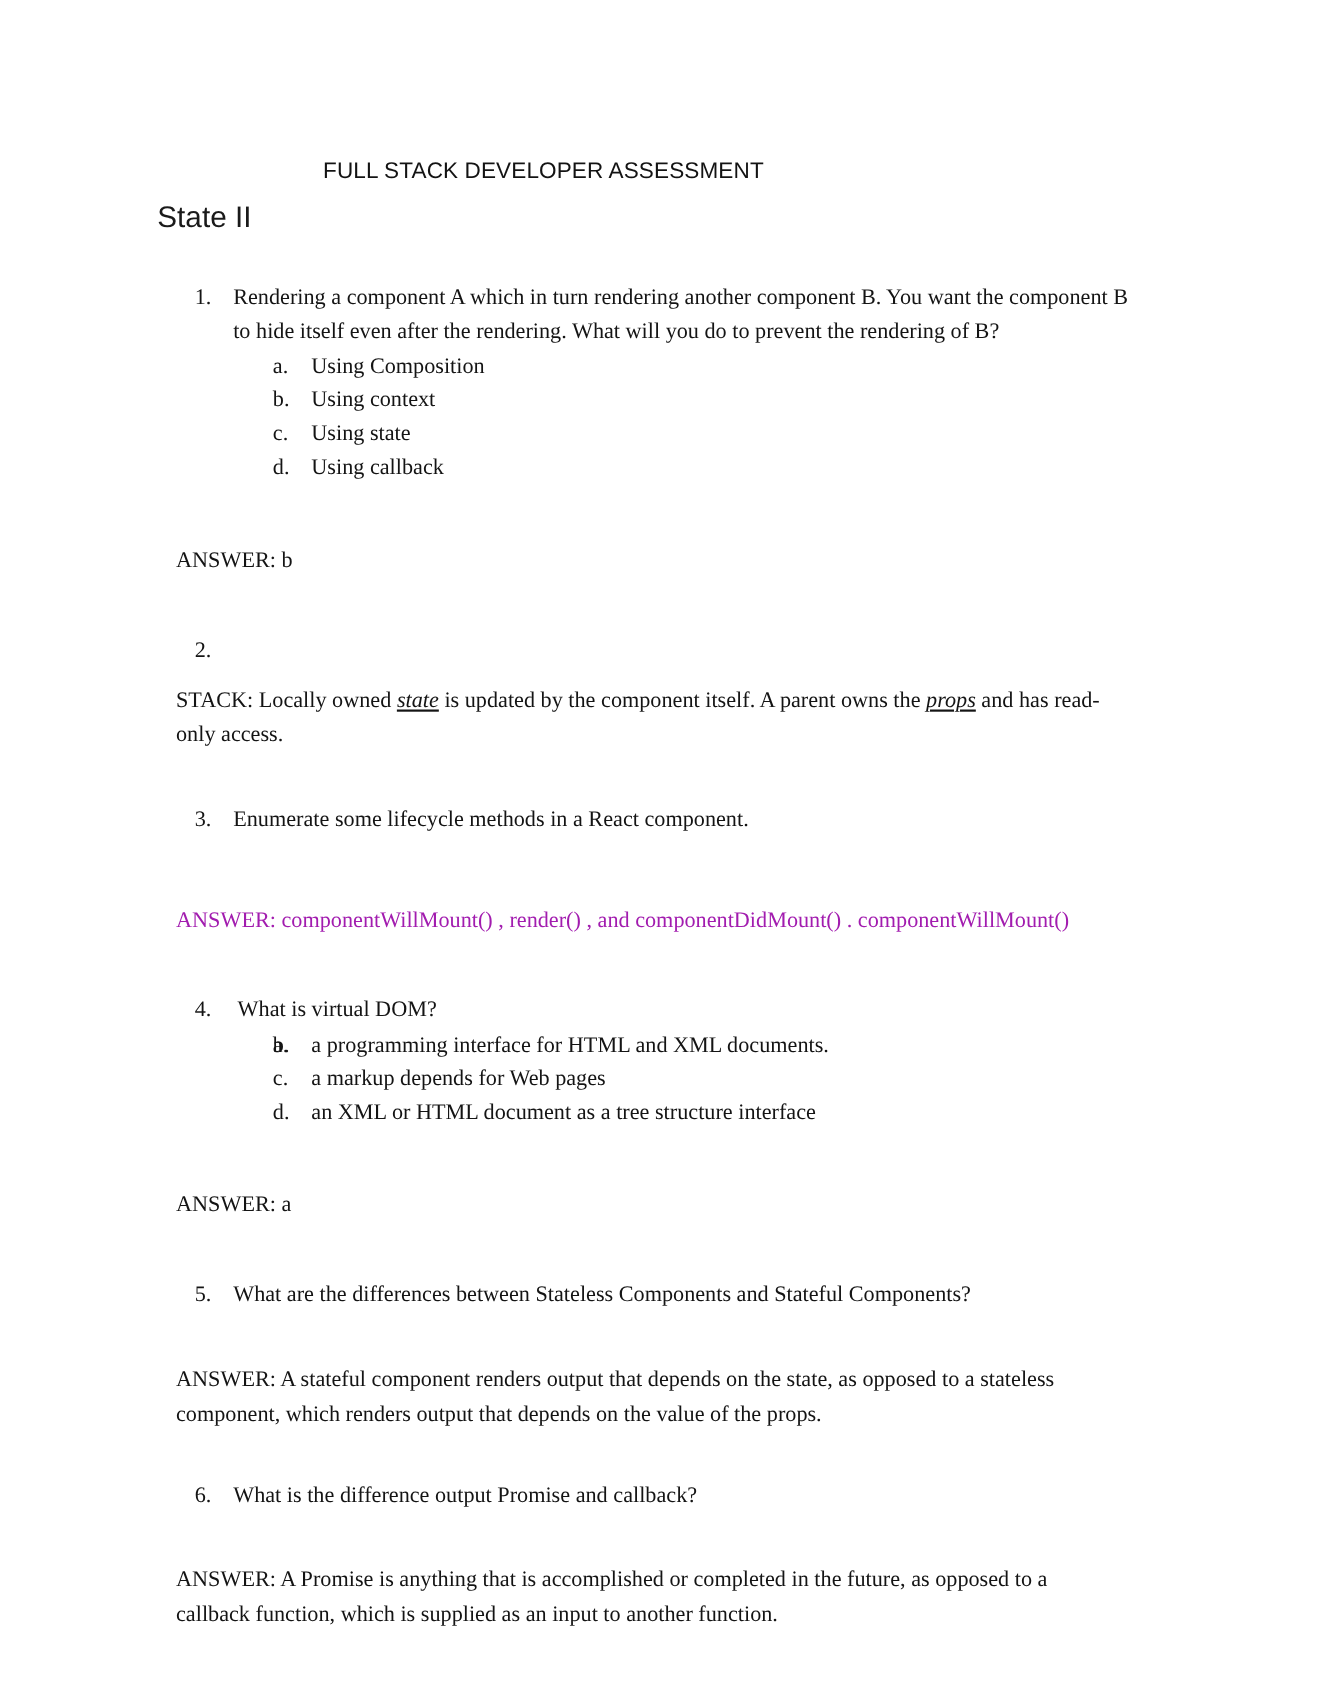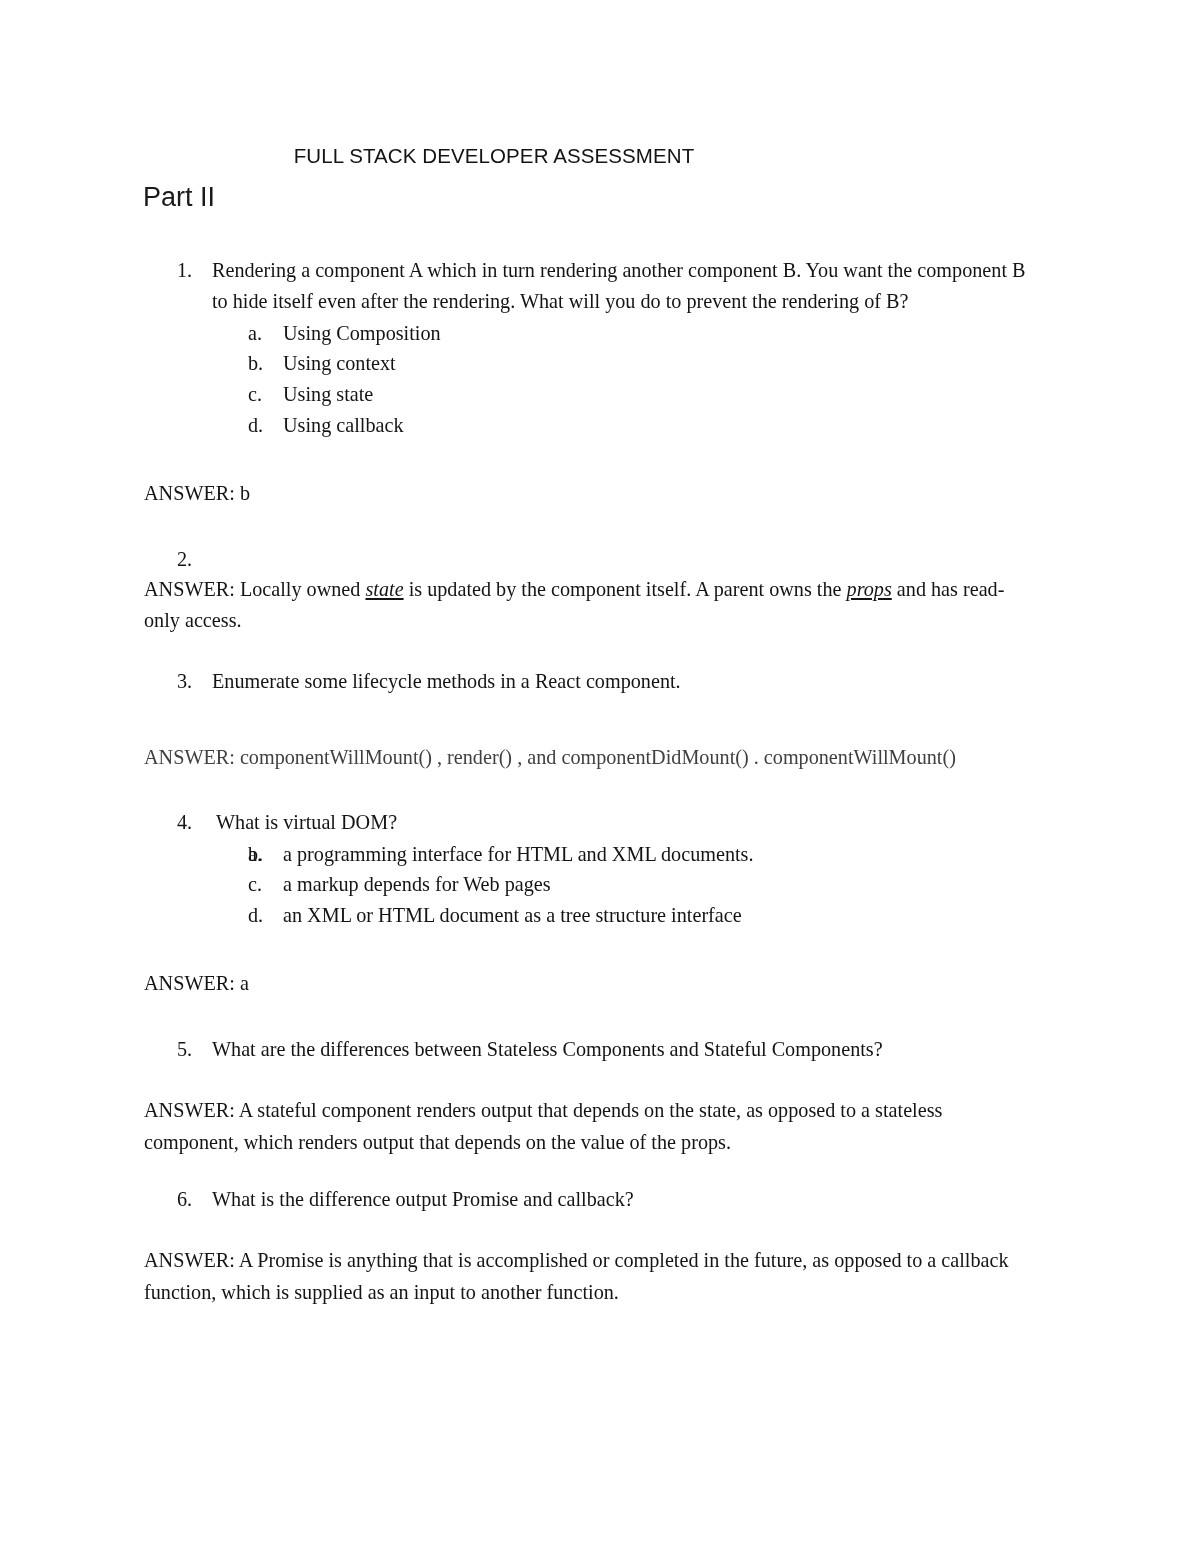--- a/index.html
+++ b/index.html
@@ -104,49 +104,49 @@
     left: 248px;
     top: 0;
     width: 30px;
     font-size: 20.2px;
     line-height: 30.6px;
     color: #141414;
   }
 
   
   .answer {
-    margin: 0;
+    margin: 16px;
     padding: 0 160px 0 144px;
     font-size: 20.2px;
     line-height: 31.4px;
     color: #141414;
   }
   .answer.navy {
-    color: #404040;
+    color: #a21caf;
   }
 
   .answer em.kw {
     font-style: italic;
     font-weight: normal;
     text-decoration: underline;
   }
   .sp-26 { height: 26px; }
   .sp-30 { height: 30px; }
   .sp-34 { height: 34px; }
   .sp-38 { height: 38px; }
   .sp-44 { height: 44px; }
 </style>
 </head>
 <body>
 
 <div class="page">
 
   <div class="doc-title">FULL STACK DEVELOPER ASSESSMENT</div>
 
-  <div class="part-heading">Part II</div>
+  <div class="part-heading">State II</div>
 
   <div class="content">
 
     <div class="block">
       <div class="q-item">
         <span class="q-marker">1.</span>
         <span>Rendering a component A which in turn rendering another component B. You want the component B to hide itself even after the rendering. What will you do to prevent the rendering of B?</span>
       </div>
       <ul class="choices">
         <li class="choice">
@@ -173,21 +173,21 @@
     <p class="answer">ANSWER: b</p>
 
     <div class="sp-34"></div>
 
     <div class="q-item">
       <span class="q-marker">2.</span>
     </div>
 
     <div class="sp-30"></div>
 
-    <p class="answer"><span>ANSWER: Locally owned </span><em class="kw">state</em><span> is updated by the component itself. A parent owns the </span><em class="kw">props</em><span> and has read-only access.</span></p>
+    <p class="answer"><span>STACK: Locally owned </span><em class="kw">state</em><span> is updated by the component itself. A parent owns the </span><em class="kw">props</em><span> and has read-only access.</span></p>
 
     <div class="sp-30"></div>
 
     <div class="q-item">
       <span class="q-marker">3.</span>
       <span>Enumerate some lifecycle methods in a React component.</span>
     </div>
 
     <div class="sp-44"></div>
 

